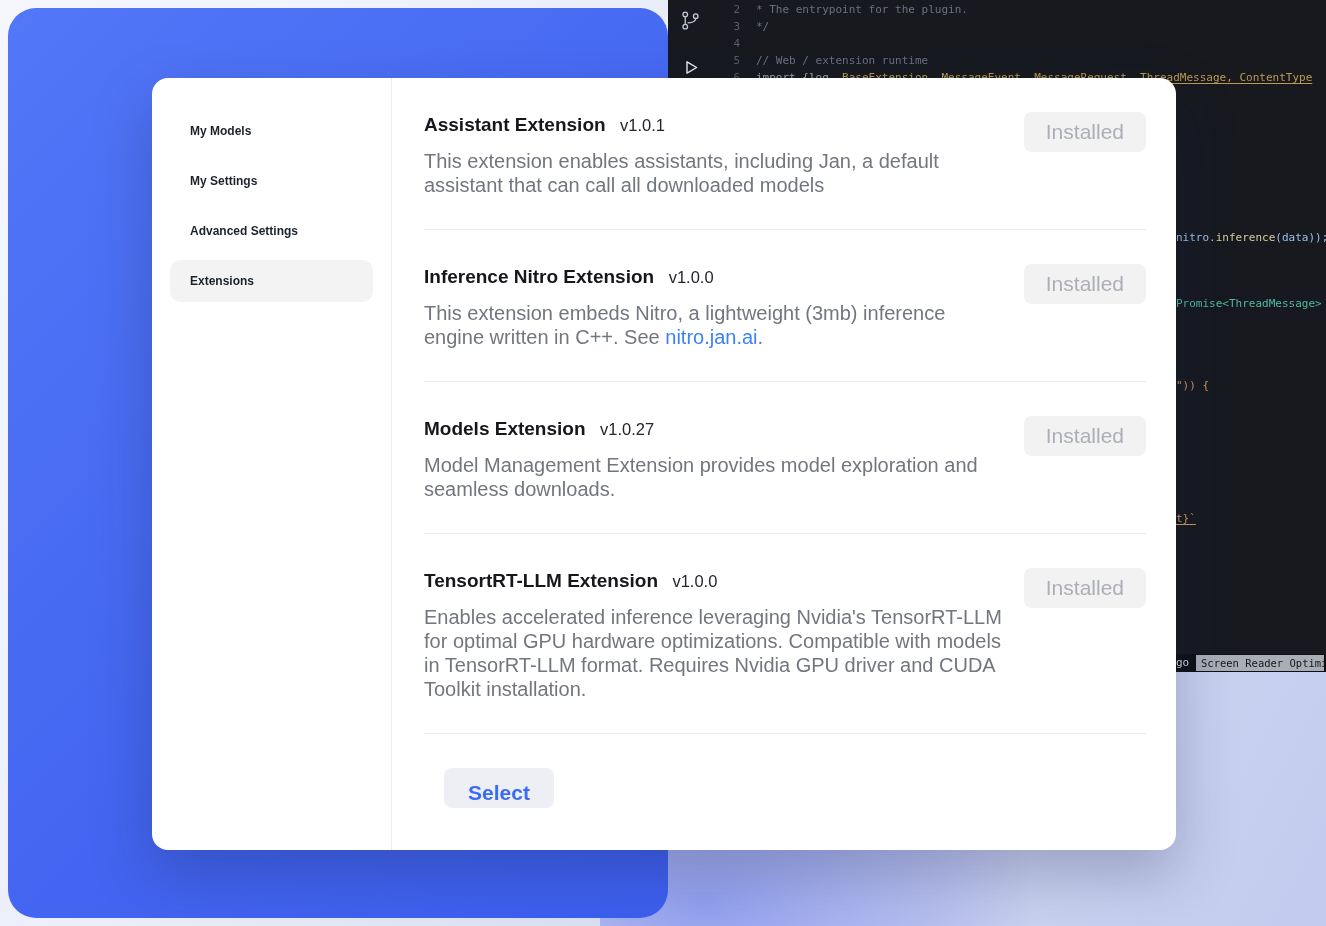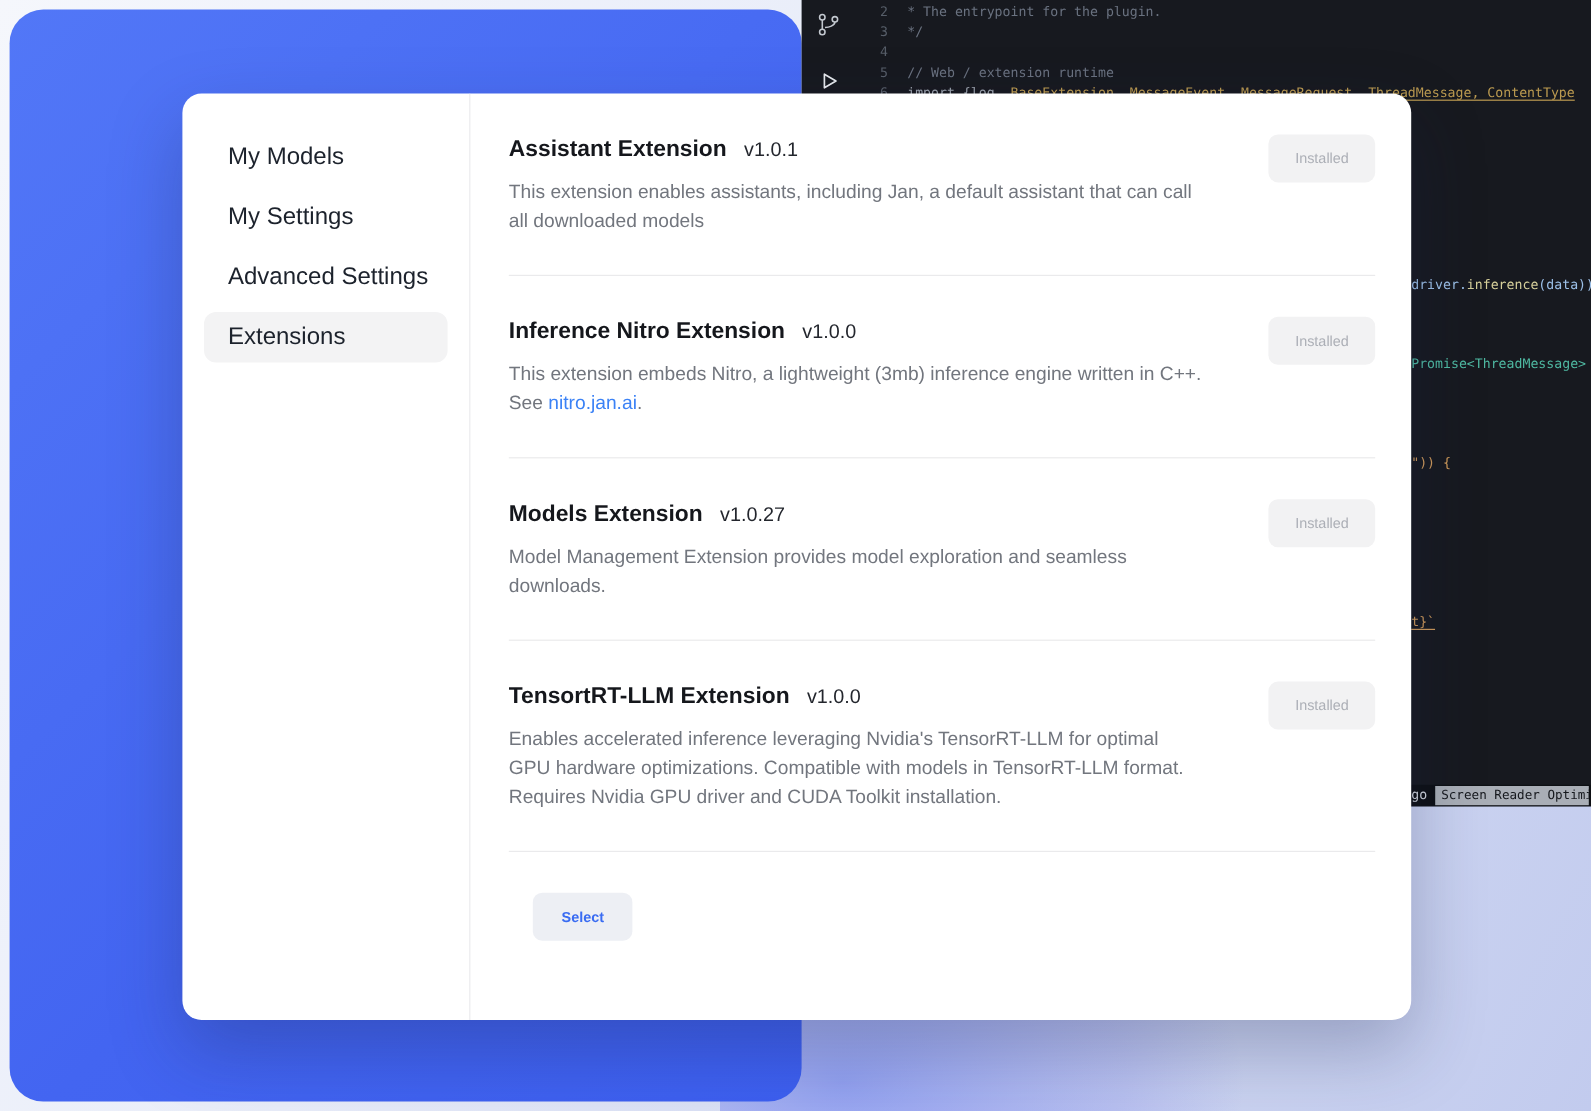--- a/index.html
+++ b/index.html
@@ -58,40 +58,40 @@
   
   .modal {
     position:absolute; left:152px; top:78px; width:1024px; height:772px;
     background:#ffffff; border-radius:16px; overflow:hidden;
     box-shadow:0 25px 60px rgba(25,35,80,0.28);
     display:flex;
   }
   .sidebar { flex:0 0 240px; width:240px; border-right:1px solid #ececee; padding-top:32px; }
   .nav-item {
     height:42px; line-height:42px; margin:0 18px 8px; padding:0 20px;
-    border-radius:10px; font-size:20px; font-weight:400; color:#1c222c; cursor:pointer;
+    border-radius:10px; font-size:12px; font-weight:700; color:#1c222c; cursor:pointer;
     white-space:nowrap;
   }
   .nav-item.active { background:#f3f3f4; }
 
   .content { flex:1; padding:0 30px 0 32px; }
   .section {
     display:flex; justify-content:space-between; align-items:flex-start;
     padding:34px 0 32px; border-bottom:1px solid #eaeaec;
   }
   .section:last-child { border-bottom:none; }
   .sec-text { max-width:578px; }
   .sec-title-row { line-height:26px; }
   .sec-title { font-size:19px; font-weight:700; color:#15171c; }
   .sec-version { font-size:16.5px; font-weight:400; color:#23262d; margin-left:10px; }
-  .sec-desc { margin-top:10px; font-size:16px; line-height:24px; color:#72767e; }
+  .sec-desc { margin-top:10px; font-size:20px; line-height:24px; color:#72767e; }
   .link { color:#3b82f6; text-decoration:none; cursor:pointer; }
   .btn {
     border:none; border-radius:8px; height:40px; padding:0 22px;
-    font-size:12px; font-family:inherit; cursor:pointer; flex:0 0 auto; margin-left:20px;
+    font-size:21px; font-family:inherit; cursor:pointer; flex:0 0 auto; margin-left:20px;
   }
   .btn-installed { background:#f2f2f3; color:#acafb6; font-weight:500; }
   .btn-select { background:#edeff4; color:#3a6cf2; font-weight:600; padding:13px 24px; }
 </style>
 </head>
 <body>
 
 <div class="glow"></div>
 
 <div class="blue-panel"></div>
@@ -129,21 +129,21 @@
       <span class="comment">// Web / extension runtime</span>
     </div>
     <div class="code-row">
       <span class="ln">6</span>
       <span class="tok-plain">import {log, </span>
       <span class="tok-gold">BaseExtension, MessageEvent, MessageRequest, ThreadMessage, ContentType</span>
     </div>
   </div>
 
   <div class="frag frag-1">
-    <span class="c-blue">driver.</span><span class="c-yellow">inference</span><span class="c-blue">(data));</span>
+    <span class="c-blue">nitro.</span><span class="c-yellow">inference</span><span class="c-blue">(data));</span>
   </div>
   <div class="frag frag-2 c-teal">Promise&lt;ThreadMessage&gt;</div>
   <div class="frag frag-3 c-gold">")) {</div>
   <div class="frag frag-4 c-gold u">t}`</div>
 
   <div class="statusbar">
     <span class="sb-go">go</span>
     <span class="sb-chip">Screen Reader Optimize</span>
   </div>
 </div>

